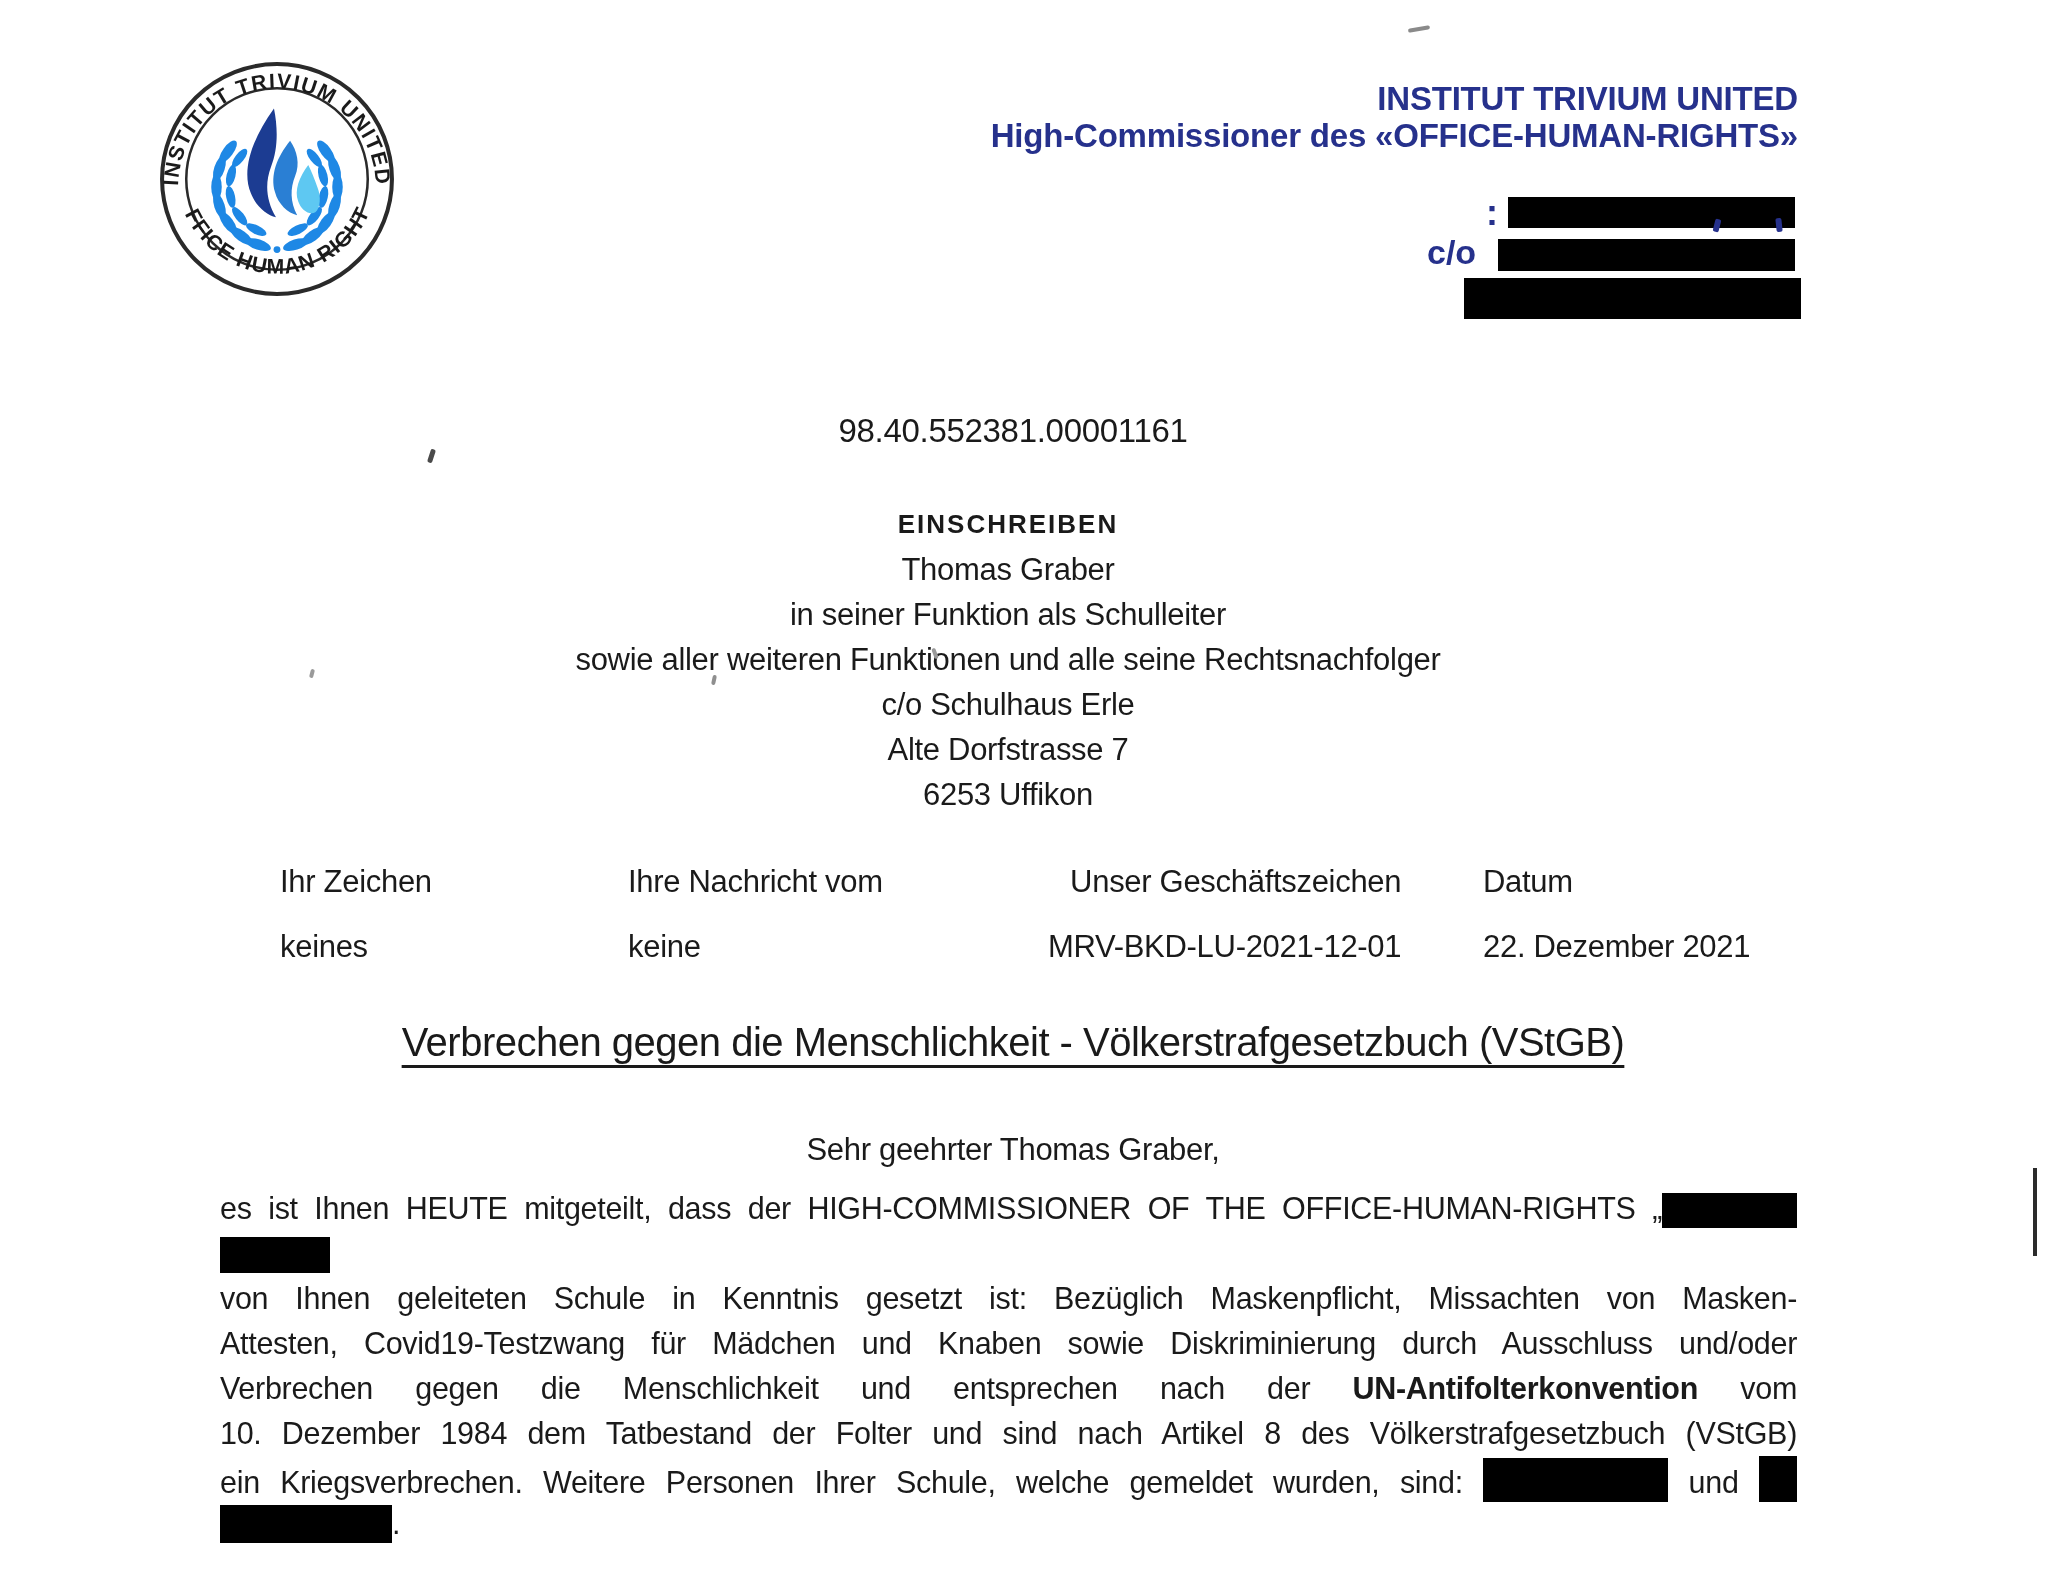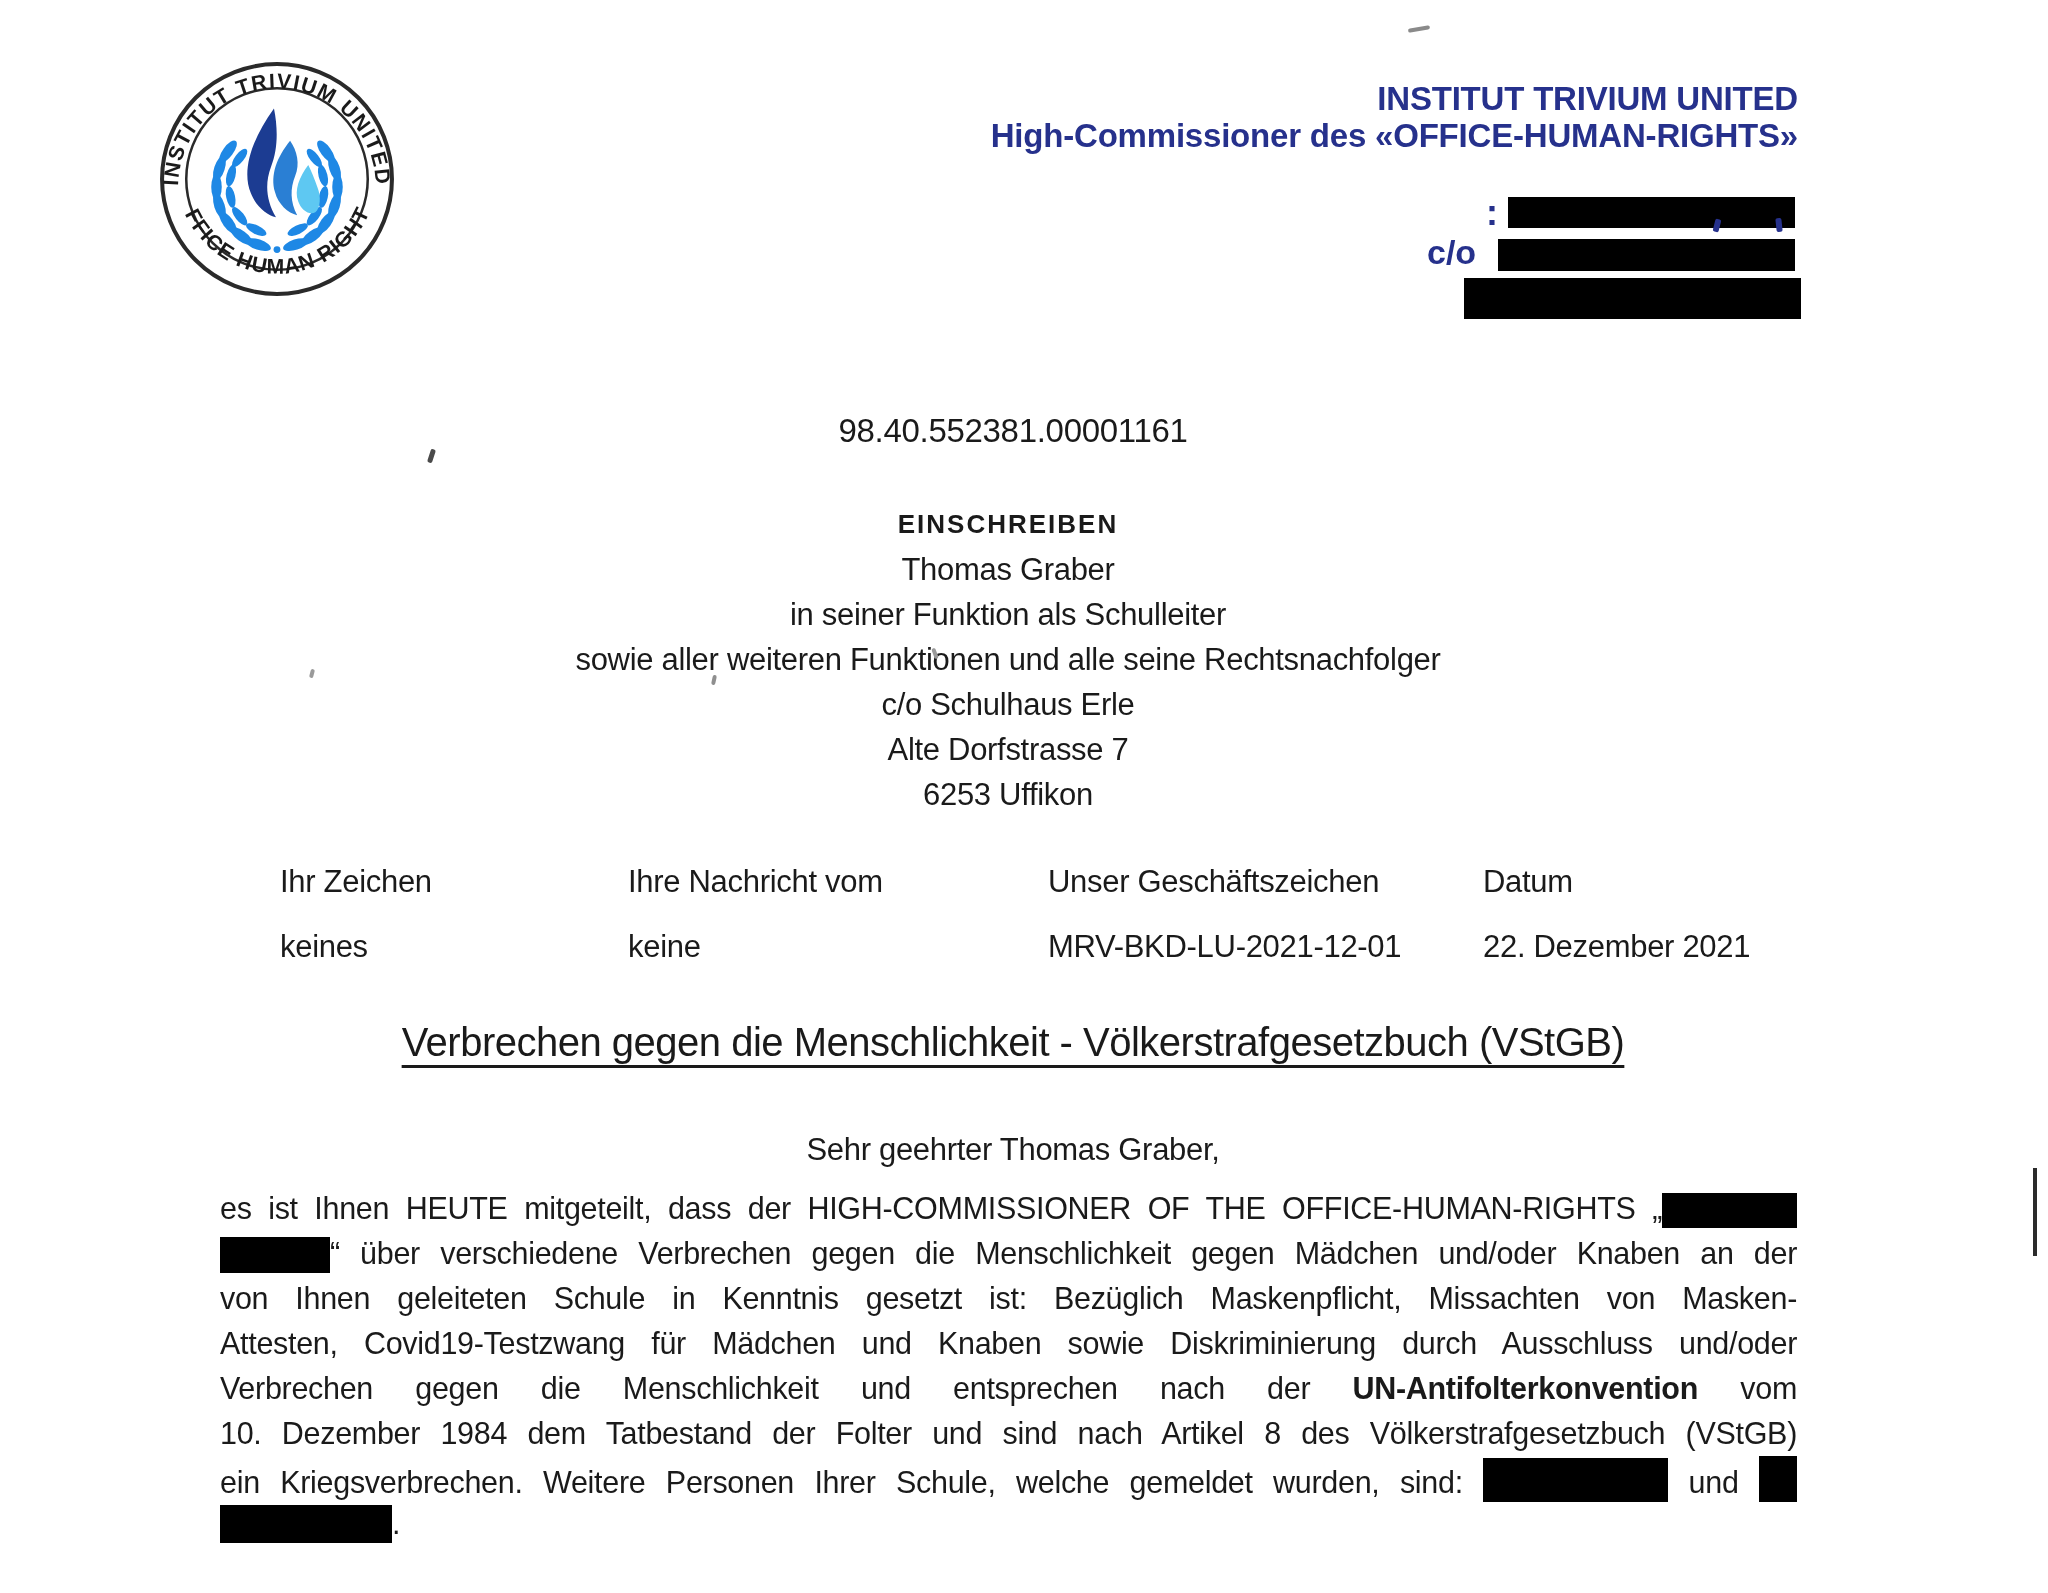--- a/index.html
+++ b/index.html
@@ -141,37 +141,37 @@
 
 <div class="abs refblock">
     <div class="ref-col" style="left: 0px;">
       <div class="ref-label">Ihr Zeichen</div>
       <div class="ref-value">keines</div>
     </div>
     <div class="ref-col" style="left: 348px;">
       <div class="ref-label">Ihre Nachricht vom</div>
       <div class="ref-value">keine</div>
     </div>
-    <div class="ref-col" style="left: 768px;">
+    <div class="ref-col" style="left: 768px; text-align: right;">
       <div class="ref-label">Unser Geschäftszeichen</div>
       <div class="ref-value">MRV-BKD-LU-2021-12-01</div>
     </div>
     <div class="ref-col" style="left: 1203px;">
       <div class="ref-label">Datum</div>
       <div class="ref-value">22. Dezember 2021</div>
     </div>
   </div>
 
 <div class="abs subject"><span>Verbrechen gegen die Menschlichkeit - Völkerstrafgesetzbuch (VStGB)</span></div>
 
 <div class="abs salutation">Sehr geehrter Thomas Graber,</div>
 
 <div class="abs body">
     <div class="body-line"><span>es ist Ihnen HEUTE mitgeteilt, dass der HIGH-COMMISSIONER OF THE OFFICE-HUMAN-RIGHTS „</span><span class="redaction" style="width: 135px; height: 35px;"></span></div>
-    <div class="body-line"><span class="redaction" style="width: 110px; height: 36px;"></span><span>“ über verschiedene Verbrechen gegen die Menschlichkeit gegen Mädchen und/oder Knaben an der</span></div>
+    <div class="body-line"><span class="redaction" style="width: 110px; height: 36px;"></span></div>
     <div class="body-line"><span>von Ihnen geleiteten Schule in Kenntnis gesetzt ist: Bezüglich Maskenpflicht, Missachten von Masken-</span></div>
     <div class="body-line"><span>Attesten, Covid19-Testzwang für Mädchen und Knaben sowie Diskriminierung durch Ausschluss und/oder</span></div>
     <div class="body-line"><span>Verbrechen gegen die Menschlichkeit und entsprechen nach der </span><span class="b">UN-Antifolterkonvention</span><span> vom</span></div>
     <div class="body-line"><span>10. Dezember 1984 dem Tatbestand der Folter und sind nach Artikel 8 des Völkerstrafgesetzbuch (VStGB)</span></div>
     <div class="body-line"><span>ein Kriegsverbrechen. Weitere Personen Ihrer Schule, welche gemeldet wurden, sind: </span><span class="redaction" style="width: 185px; height: 44px;"></span><span> und </span><span class="redaction" style="width: 38px; height: 46px;"></span></div>
     <div class="body-line no-justify"><span class="redaction" style="width: 172px; height: 38px;"></span><span>.</span></div>
   </div>
 
 <div class="art art-dash"></div>
 <div class="art art-apo1"></div>

